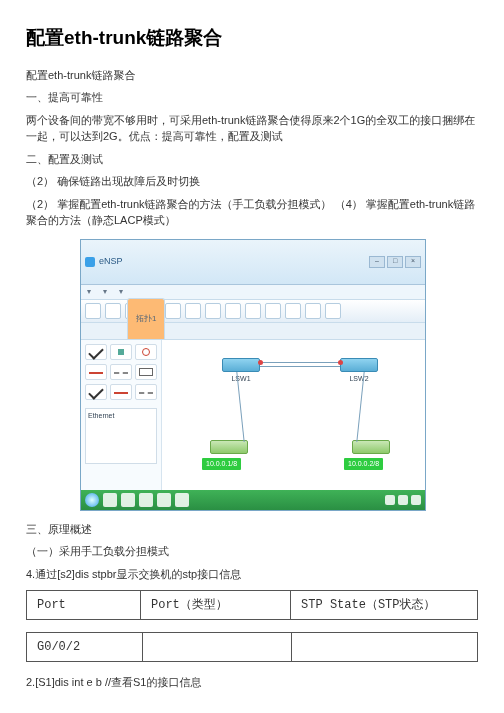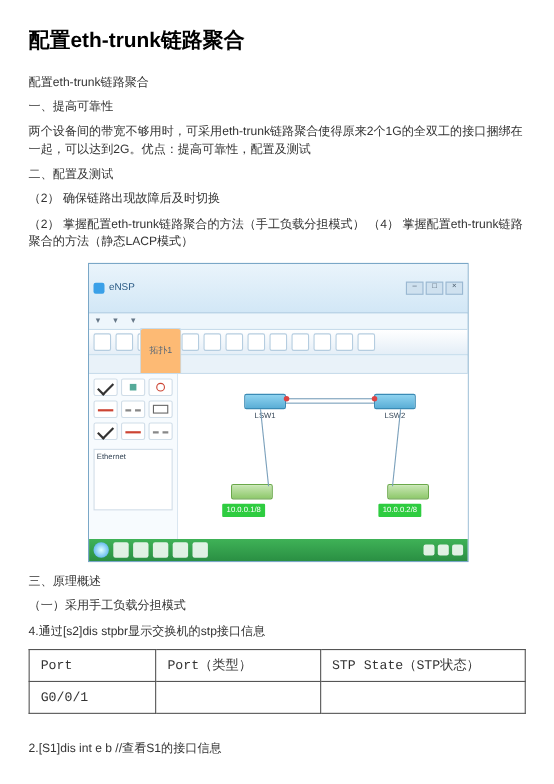--- a/index.html
+++ b/index.html
@@ -236,26 +236,26 @@
 <div class="p">（一）采用手工负载分担模式</div>
 <div class="p">4.通过[s2]dis stpbr显示交换机的stp接口信息</div>
 
 <table class="stp">
   <tbody>
       <tr>
     <td class="col-port">Port</td>
     <td class="col-role">Port（类型）</td>
     <td class="col-state">STP State（STP状态）</td>
   </tr>
-  <tr>
-    <td>G0/0/1</td>
-    <td></td>
-    <td></td>
+</tbody>
+  </table>
+
+<table class="stp">
+  <tbody>
+      <tr>
+    <td class="col-port">G0/0/2</td>
+    <td class="col-role"></td>
+    <td class="col-state"></td>
   </tr>
 </tbody>
   </table>
 
-<table class="stp">
-  <tbody>
-</tbody>
-  </table>
-
 <div class="p">2.[S1]dis int e b //查看S1的接口信息</div>
 
 </body></html>

